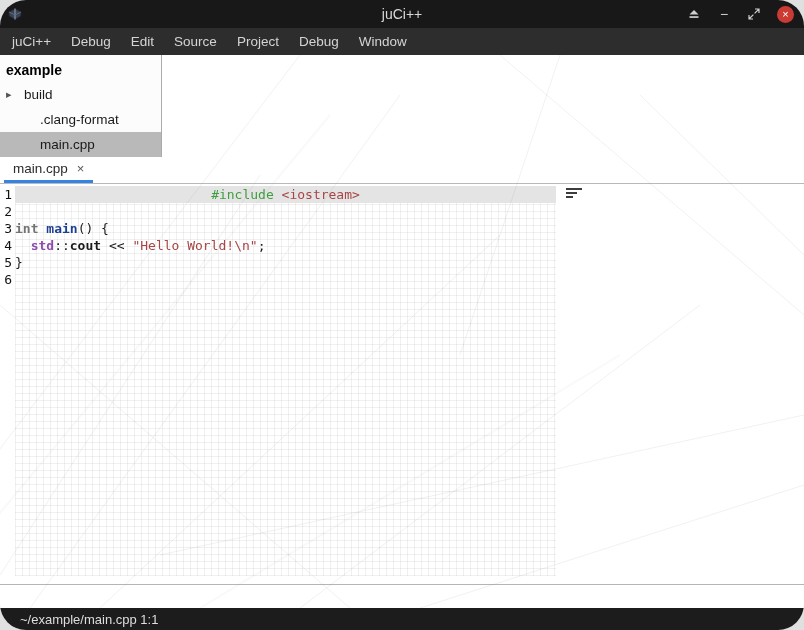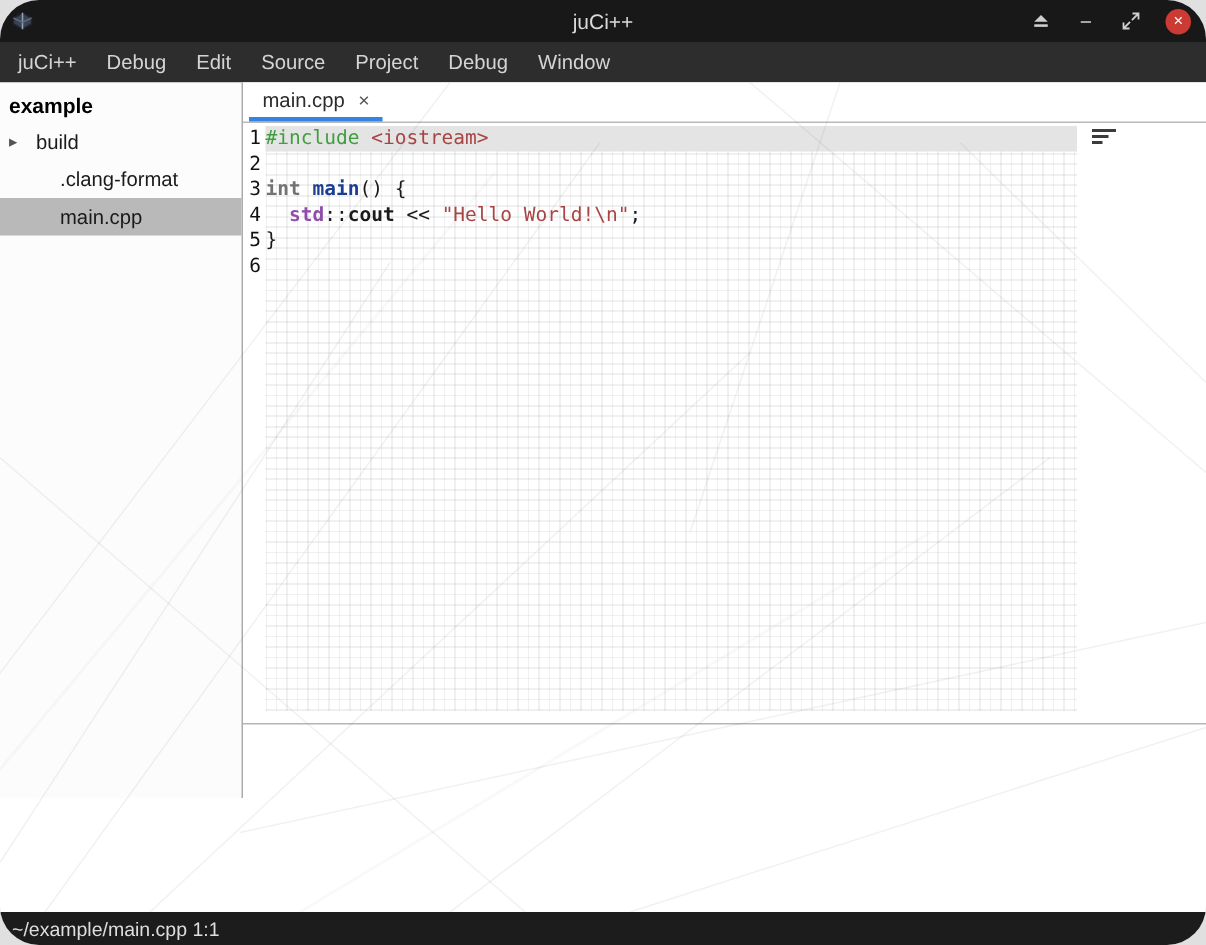--- a/index.html
+++ b/index.html
@@ -16,21 +16,21 @@
         font-size:14px;width:14px;height:14px;cursor:default;}
   .wbtn.close{width:17px;height:17px;border-radius:50%;background:var(--close-button,#cc3b33);
               color:#fff;font-size:11px;line-height:17px;}
 
   
   .menubar{height:27px;background:var(--menubar-bg,#2d2d2d);display:flex;align-items:center;
            padding-left:2px;color:#d4d4d4;font-size:13.5px;}
   .menu-item{padding:0 10px;line-height:27px;}
 
   
-  .content{position:absolute;top:55px;left:0;width:804px;height:477px;display:flex;}
+  .content{position:absolute;top:55px;left:0;width:804px;height:477px;display:flex;flex-direction:column;}
 
   .sidebar{width:162px;flex:none;background:#fcfcfc;border-right:1px solid #ababab;
            box-sizing:border-box;font-size:13.5px;color:#1a1a1a;}
   .tree-root{font-weight:bold;font-size:14px;color:#000;padding:7px 0 4px 6px;}
   .tree-row{height:25px;display:flex;align-items:center;padding-left:6px;}
   .tree-row.no-exp{padding-left:40px;}
   .expander{width:18px;flex:none;color:#555;font-size:11px;}
   .tree-row.selected{background:var(--selection-bg,#b9b9b9);}
 
   .main{flex:1;display:flex;flex-direction:column;position:relative;background:#fff;}
@@ -44,34 +44,34 @@
           position:relative;font-family:"DejaVu Sans Mono",monospace;font-size:13px;
           line-height:17px;color:#1a1a1a;overflow:hidden;}
   .grid-overlay{position:absolute;left:15px;top:2px;width:541px;height:390px;
     background-image:
       repeating-linear-gradient(0deg, rgba(150,150,150,0.14) 0 1px, transparent 1px 7px),
       repeating-linear-gradient(90deg, rgba(150,150,150,0.14) 0 1px, transparent 1px 7px);}
   .lines{position:relative;padding-top:2px;}
   .line{display:flex;height:17px;}
   .ln{width:12px;flex:none;text-align:right;color:#111;}
   .lc{margin-left:3px;width:541px;white-space:pre;}
-  .line.hl .lc{background:var(--line-highlight,#e4e4e4);}
+  .line.hl .lc{background:var(--line-highlight,#e4e4e4);text-align:center;}
 
   .minimap{position:absolute;left:566px;top:4px;width:20px;}
   .minimap div{height:2px;margin-bottom:2px;background:#3c3c3c;}
   .minimap div:nth-child(1){width:16px;}
   .minimap div:nth-child(2){width:11px;}
   .minimap div:nth-child(3){width:7px;}
 
   .output-panel{flex:1;background:#fff;}
 
   
   .statusbar{position:absolute;left:0;bottom:0;width:804px;height:22px;box-sizing:border-box;
              background:var(--statusbar-bg,#1c1c1c);color:#dedede;font-size:13px;
-             display:flex;align-items:center;padding-left:8px;}
+             display:flex;align-items:center;padding-left:20px;}
 
   
   .texture{position:absolute;top:55px;left:0;pointer-events:none;z-index:4;}
 </style>
 </head>
 <body>
 
 <div class="window">
 
   <div class="titlebar">

